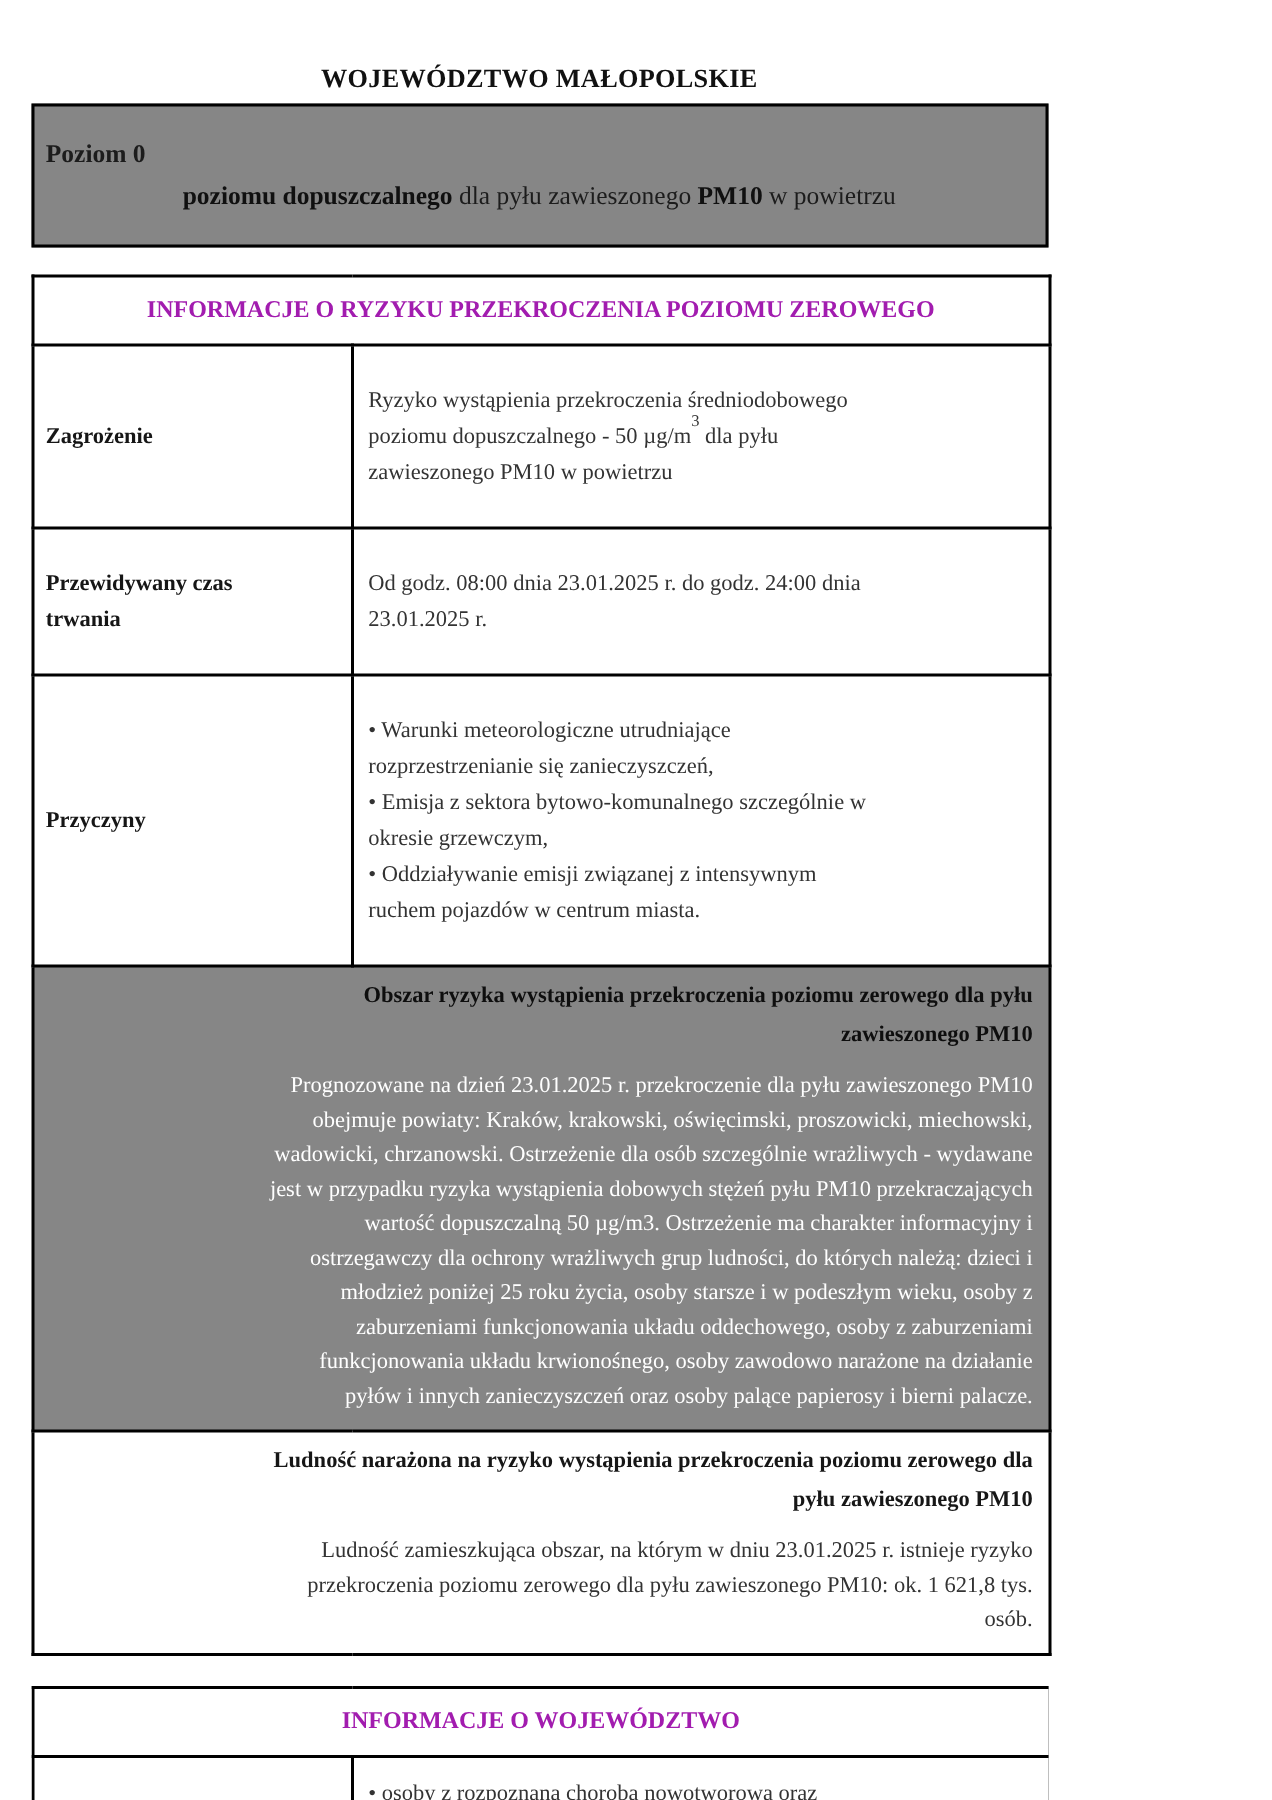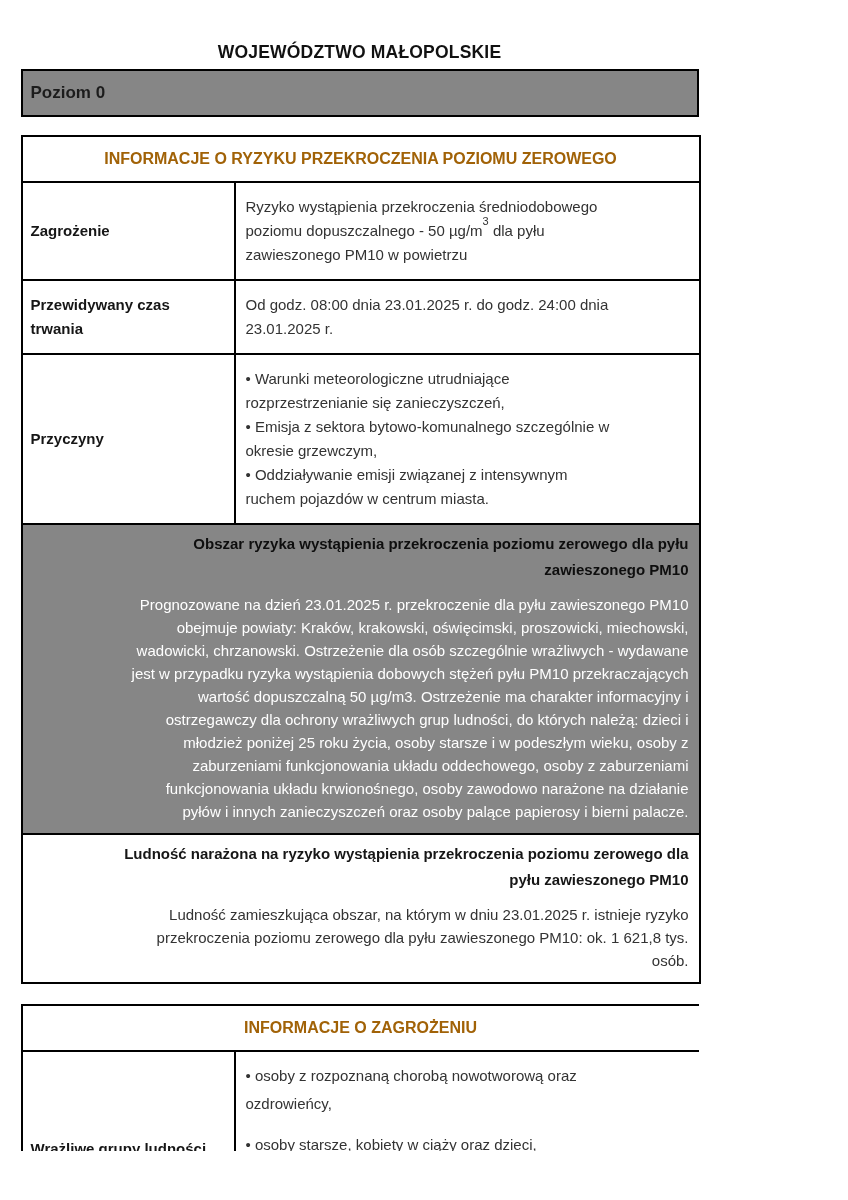--- a/index.html
+++ b/index.html
@@ -7,47 +7,47 @@
     --section_bg:#868686;
     --border:#000000;
     --text:#333333;
     --heading:#161616;
   }
   html,body{margin:0;padding:0;background:#ffffff;}
   .page{
     width:719px;height:1200px;overflow:hidden;background:#ffffff;
     box-sizing:border-box;padding-top:40px;
     color:var(--text);
-    font-family:Liberation Sans, sans-serif;
+    font-family:Liberation Serif, serif;
     position:relative;
   }
   .content{width:678px;margin:0 auto;}
   .doc-title{
     text-align:center;font-weight:700;font-size:17.5px;line-height:24px;
     color:#111111;letter-spacing:0.2px;
   }
   .banner{
     margin-top:5px;border:2px solid var(--border);
     background:var(--banner_bg);
-    font-size:17px;line-height:28px;padding:8px 8px;color:#1c1c1c;
+    font-size:17px;line-height:28px;padding:18px 8px;color:#1c1c1c;
   }
   .banner .l1{font-weight:700;text-align:left;}
   .banner .l2,.banner .l3{text-align:center;}
   .banner b{font-weight:700;color:#101010;}
   table{border-collapse:collapse;width:678px;margin:18px auto 0;table-layout:fixed;}
   col.c1{width:213px;}
   col.c2{width:465px;}
   th,td{border:2px solid var(--border);}
   th.tbl-header{
     font-size:16px;font-weight:700;text-align:center;padding:10px 8px;
-    color:#a16207;background:#ffffff;line-height:24px;
+    color:#a21caf;background:#ffffff;line-height:24px;
   }
   td{font-size:15px;line-height:24px;vertical-align:middle;}
   td.label{font-weight:700;padding:6px 8px;color:var(--heading);}
-  td.val{padding:12px 10px;}
+  td.val{padding:24px 10px;}
   .pl{white-space:pre-line;}
   sup.u3{font-size:11px;line-height:0;position:relative;top:-5px;}
   .section-cell{padding:6px 10px 10px;vertical-align:top;text-align:right;}
   .section-cell .hd{font-weight:700;line-height:26px;color:var(--heading);}
   .section-cell .bd{margin-top:10px;line-height:23px;}
   .gray{background:var(--section_bg);}
   .gray .hd{color:#0e0e0e;}
   .gray .bd{color:#ffffff;}
   .t2wrap{height:147px;overflow:hidden;margin:20px auto 0;width:678px;}
   .t2wrap table{margin:0;}
@@ -57,20 +57,21 @@
 </head>
 <body>
 
 <div class="page">
   <div class="content">
 
     <div class="doc-title">WOJEWÓDZTWO MAŁOPOLSKIE</div>
 
     <div class="banner">
       <div class="l1">Poziom 0</div>
+      <div class="l3"><b>poziomu dopuszczalnego</b><span> dla pyłu zawieszonego </span><b>PM10</b><span> w powietrzu</span></div>
     </div>
 
     <table>
       <colgroup>
           <col class="c1">
           <col class="c2">
         </colgroup>
       <tbody>
           <tr>
         <th class="tbl-header" colspan="2">INFORMACJE O RYZYKU PRZEKROCZENIA POZIOMU ZEROWEGO</th>
@@ -127,21 +128,21 @@
       </table>
 
     <div class="t2wrap">
       <table class="t2">
         <colgroup>
             <col class="c1">
             <col class="c2">
           </colgroup>
         <tbody>
             <tr>
-          <th class="tbl-header" colspan="2">INFORMACJE O ZAGROŻENIU</th>
+          <th class="tbl-header" colspan="2">INFORMACJE O WOJEWÓDZTWO</th>
         </tr>
         <tr>
           <td class="label">Wrażliwe grupy ludności</td>
           <td class="val-top">
             <p class="bullet-p">• osoby z rozpoznaną chorobą nowotworową oraz
 ozdrowieńcy,</p>
             <p class="bullet-p">• osoby starsze, kobiety w ciąży oraz dzieci,</p>
           </td>
         </tr>
       </tbody>

